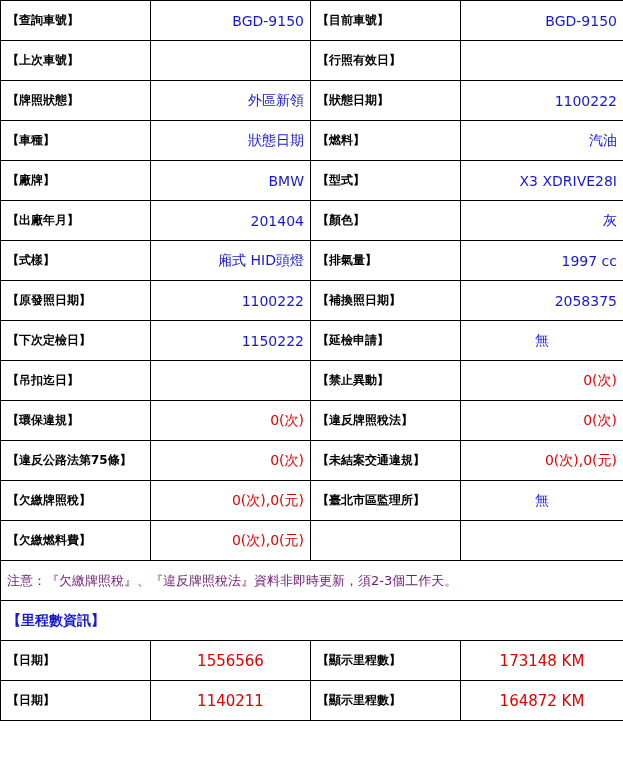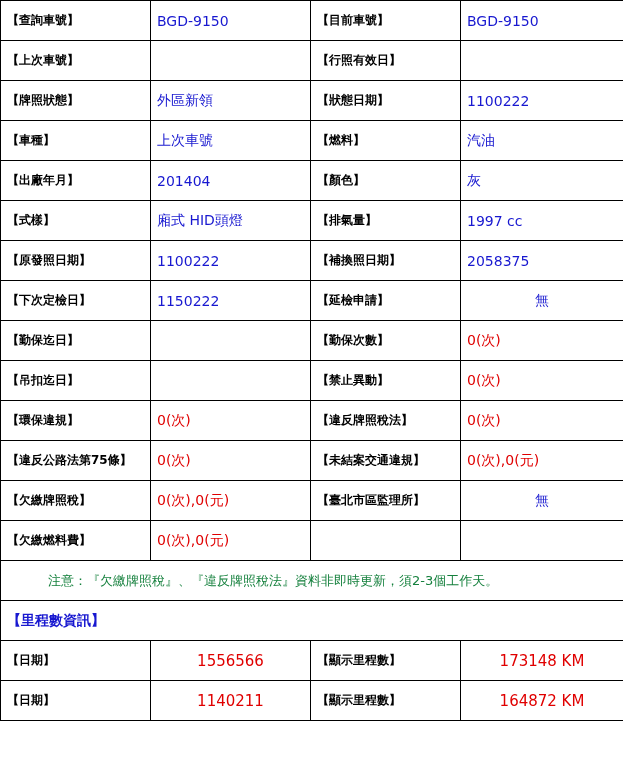--- a/index.html
+++ b/index.html
@@ -35,38 +35,37 @@
   .lbl {
     font-weight: bold;
     color: #000000;
     font-size: 12px;
     text-align: left;
     padding-left: 8px;
   }
   .val {
     color: #1818d0;
     font-size: 14px;
-    text-align: left;
+    text-align: right;
   }
   .val.red {
     color: #e00000;
   }
   .val.left-pad {
     text-align: center;
   }
   .note-row td {
     height: 30px;
     text-align: left;
     padding-left: 8px;
   }
   .note {
-    color: #15803d;
+    color: #701a75;
     font-size: 13px;
     font-weight: normal;
-    margin-left: 41px;
   }
   .section-row td {
     height: 30px;
     text-align: left;
     padding-left: 8px;
     margin-top: 9px;
   }
   .section-title {
     color: #1818d0;
     font-weight: bold;
@@ -111,25 +110,31 @@
 
       <tr>
         <td class="lbl">【牌照狀態】</td>
         <td class="val">外區新領</td>
         <td class="lbl">【狀態日期】</td>
         <td class="val">1100222</td>
       </tr>
 
       <tr>
         <td class="lbl">【車種】</td>
-        <td class="val">上次車號</td>
+        <td class="val">狀態日期</td>
         <td class="lbl">【燃料】</td>
         <td class="val">汽油</td>
       </tr>
 
+      <tr>
+        <td class="lbl">【廠牌】</td>
+        <td class="val">BMW</td>
+        <td class="lbl">【型式】</td>
+        <td class="val">X3 XDRIVE28I</td>
+      </tr>
 
       <tr>
         <td class="lbl">【出廠年月】</td>
         <td class="val">201404</td>
         <td class="lbl">【顏色】</td>
         <td class="val">灰</td>
       </tr>
 
       <tr>
         <td class="lbl">【式樣】</td>
@@ -146,26 +151,20 @@
         <td class="val">2058375</td>
       </tr>
 
       <tr>
         <td class="lbl">【下次定檢日】</td>
         <td class="val">1150222</td>
         <td class="lbl">【延檢申請】</td>
         <td class="val left-pad">無</td>
       </tr>
 
-      <tr>
-        <td class="lbl">【勤保迄日】</td>
-        <td class="val"></td>
-        <td class="lbl">【勤保次數】</td>
-        <td class="val red">0(次)</td>
-      </tr>
 
       <tr>
         <td class="lbl">【吊扣迄日】</td>
         <td class="val"></td>
         <td class="lbl">【禁止異動】</td>
         <td class="val red">0(次)</td>
       </tr>
 
       <tr>
         <td class="lbl">【環保違規】</td>

